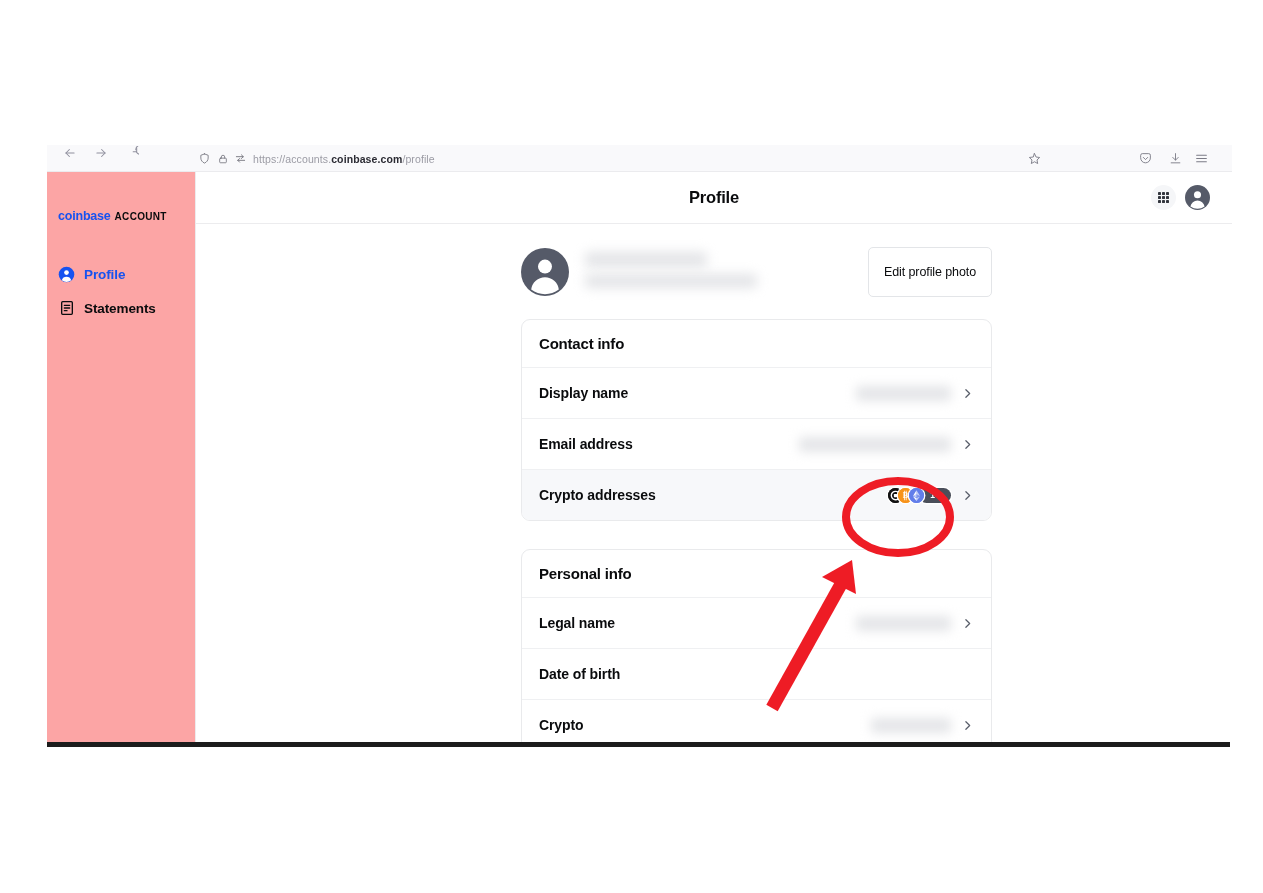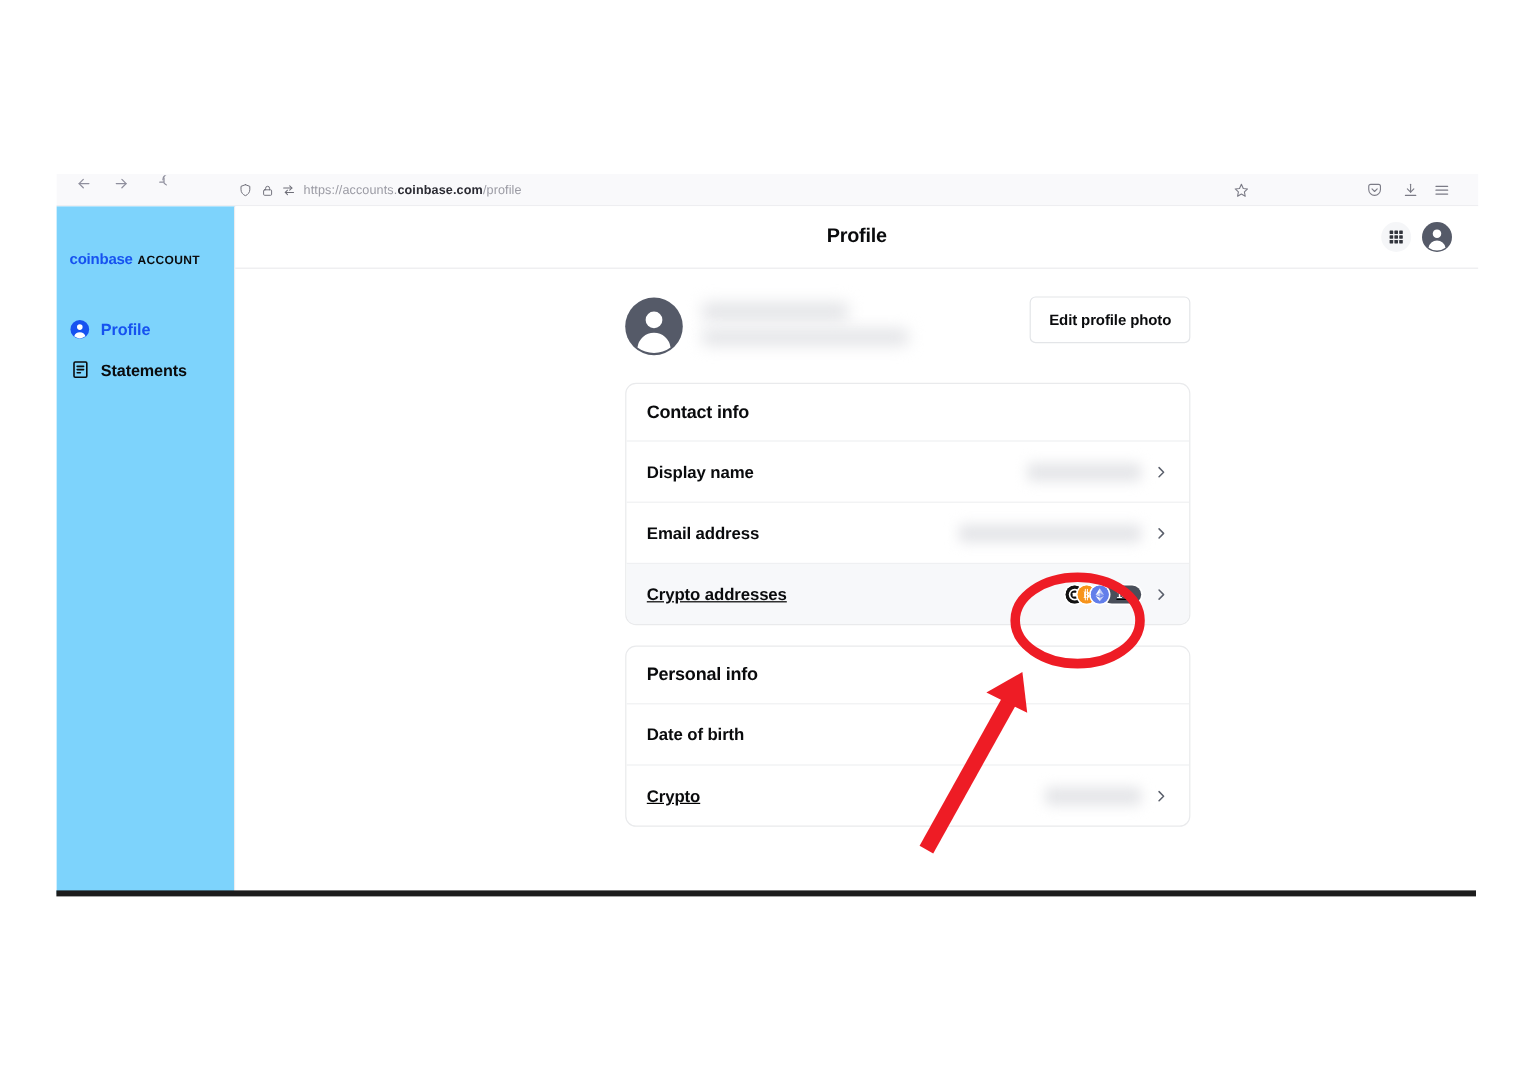--- a/index.html
+++ b/index.html
@@ -104,21 +104,21 @@
     height: 573px;
     background: #ffffff;
   }
 
   
   .sidebar {
     position: absolute;
     left: 0; top: 0;
     width: 149px;
     height: 573px;
-    background: #7dd3fc;
+    background: #fca5a5;
     border-right: 1px solid #ececee;
     box-sizing: border-box;
   }
   .brand {
     position: absolute;
     left: 11px;
     top: 37px;
     display: flex;
     align-items: baseline;
     gap: 4px;
@@ -264,41 +264,41 @@
     background: #e3e4e7;
     filter: blur(6px);
   }
   .rd1 { left: 0; top: 2px; width: 122px; height: 15px; }
   .rd2 { left: 0; top: 24px; width: 172px; height: 14px; }
 
   .edit-photo-btn {
     position: absolute;
     right: 0;
     top: 23px;
-    height: 39px;
+    height: 50px;
     padding: 0 15px;
     background: #ffffff;
     border: 1px solid #e3e5e8;
     border-radius: 5px;
     font-family: "Liberation Sans", sans-serif;
     font-size: 12.5px;
-    font-weight: 700;
+    font-weight: 400;
     color: #0a0b0d;
     letter-spacing: -0.1px;
     cursor: pointer;
     display: flex;
     align-items: center;
   }
 
   .card {
     border: 1px solid #e9eaec;
     border-radius: 9px;
     background: #ffffff;
     overflow: hidden;
-    margin-bottom: 17px;
+    margin-bottom: 28px;
   }
   .card-head {
     height: 47px;
     display: flex;
     align-items: center;
     padding: 0 17px;
     font-size: 15px;
     font-weight: 700;
     color: #0a0b0d;
     letter-spacing: -0.2px;
@@ -306,21 +306,21 @@
   }
   .row {
     height: 50px;
     display: flex;
     align-items: center;
     padding: 0 17px 0 17px;
     border-bottom: 1px solid #eff0f2;
     cursor: pointer;
     position: relative;
   }
-  .row:last-child { border-bottom: none; text-decoration: underline; }
+  .row:last-child { border-bottom: none; }
   .row.hover { background: #f7f8fa; }
   .row-label {
     font-size: 14px;
     font-weight: 700;
     color: #0a0b0d;
     letter-spacing: -0.1px;
     flex: 1 1 auto;
   }
   .row-value {
     display: flex;
@@ -619,20 +619,31 @@
                   <svg width="13" height="13" viewBox="0 0 24 24" fill="none" stroke="currentColor" stroke-width="2.3" stroke-linecap="round" stroke-linejoin="round">
                       <polyline points="9 5 16 12 9 19"></polyline>
                     </svg>
                 </span>
               </div>
             </div>
 
             <div class="card">
               <div class="card-head">Personal info</div>
 
+              <div class="row">
+                <span class="row-label">Legal name</span>
+                <span class="row-value">
+                  <span class="val-redact" style="width:95px"></span>
+                </span>
+                <span class="chev">
+                  <svg width="13" height="13" viewBox="0 0 24 24" fill="none" stroke="currentColor" stroke-width="2.3" stroke-linecap="round" stroke-linejoin="round">
+                      <polyline points="9 5 16 12 9 19"></polyline>
+                    </svg>
+                </span>
+              </div>
 
               <div class="row">
                 <span class="row-label">Date of birth</span>
                 <span class="row-value"></span>
                 <span class="chev hidden">
                   <svg width="13" height="13" viewBox="0 0 24 24" fill="none" stroke="currentColor" stroke-width="2.3" stroke-linecap="round" stroke-linejoin="round">
                       <polyline points="9 5 16 12 9 19"></polyline>
                     </svg>
                 </span>
               </div>

